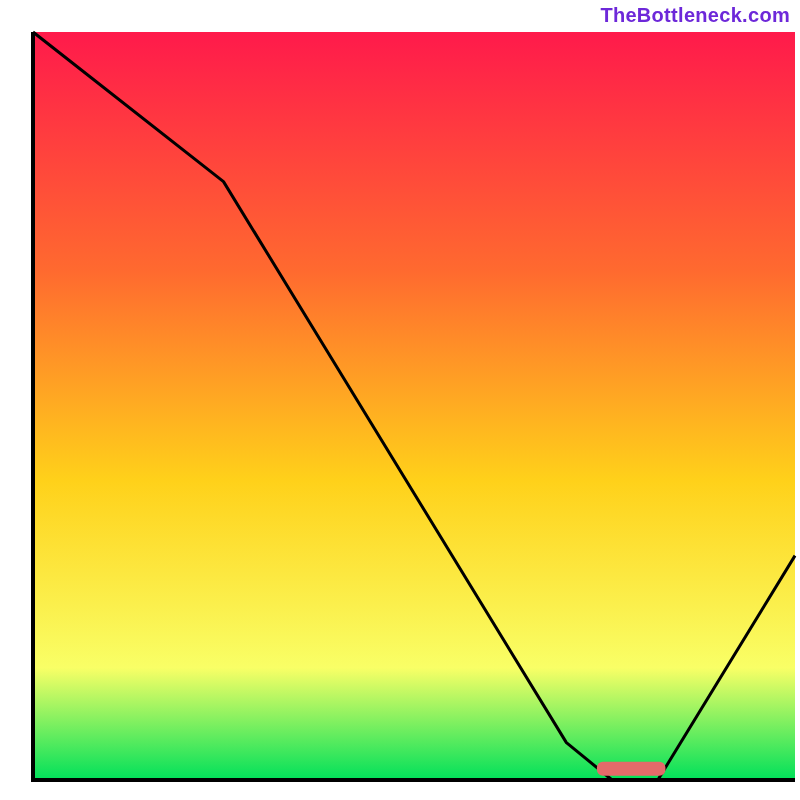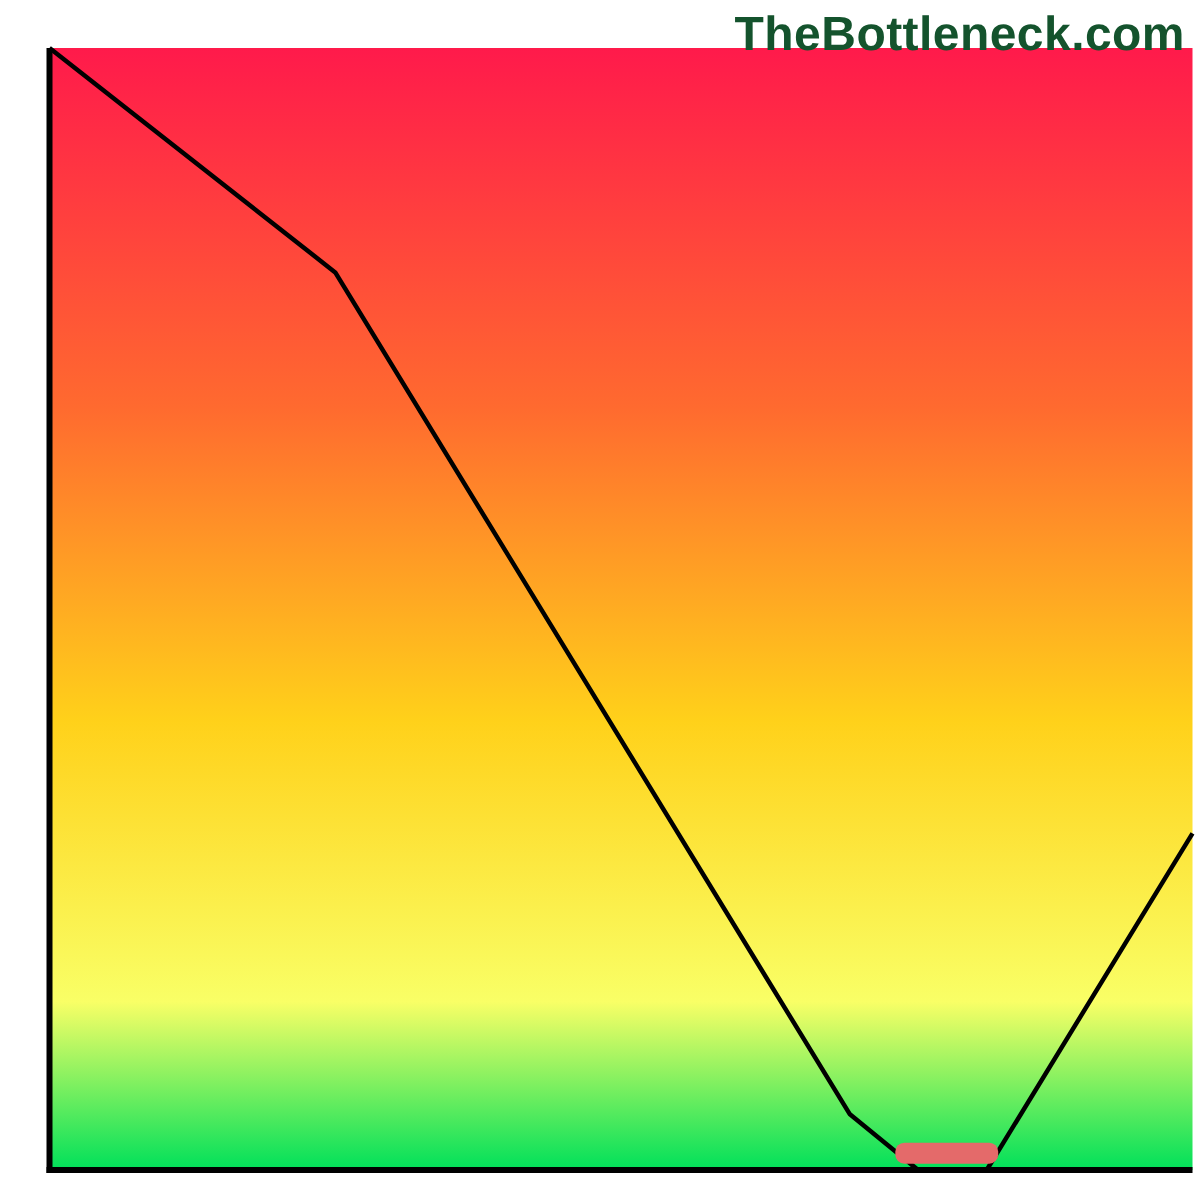--- a/index.html
+++ b/index.html
@@ -3,23 +3,23 @@
 <meta charset="utf-8">
 <style>
   * { margin: 0; padding: 0; box-sizing: border-box; }
   html, body { width: 800px; height: 800px; overflow: hidden; background: #fff; }
   .wrap { position: relative; width: 800px; height: 800px; }
   .watermark {
     position: absolute;
     top: 4px;
     right: 10px;
     font-family: Arial, Helvetica, sans-serif;
-    font-size: 32px;
+    font-size: 20px;
     font-weight: bold;
-    color: #14532d;
+    color: #6d28d9;
     letter-spacing: 0.3px;
     z-index: 10;
   }
   svg { display: block; }
 </style>
 </head>
 <body>
 
 <div class="wrap">
   <div class="watermark">TheBottleneck.com</div>

